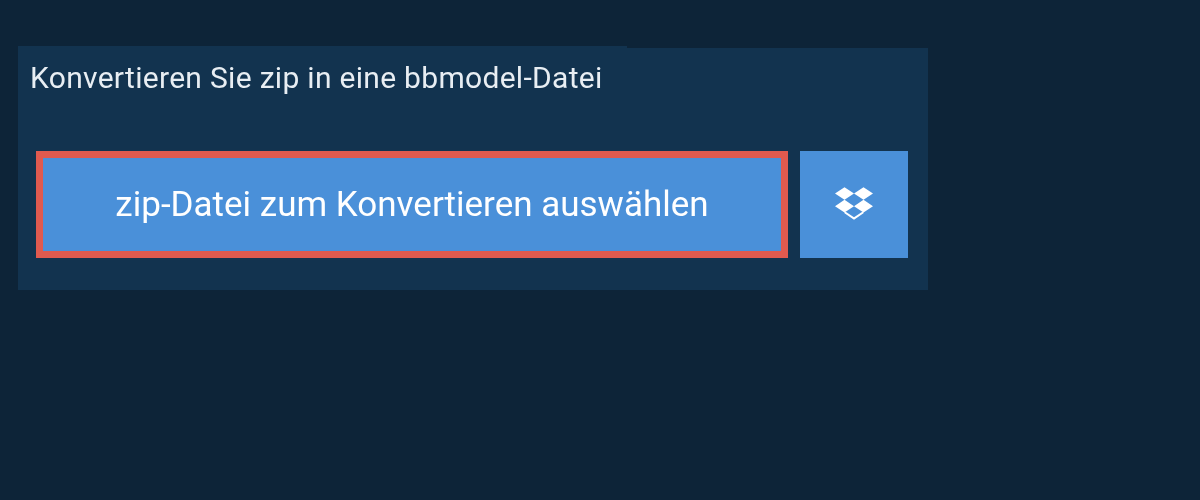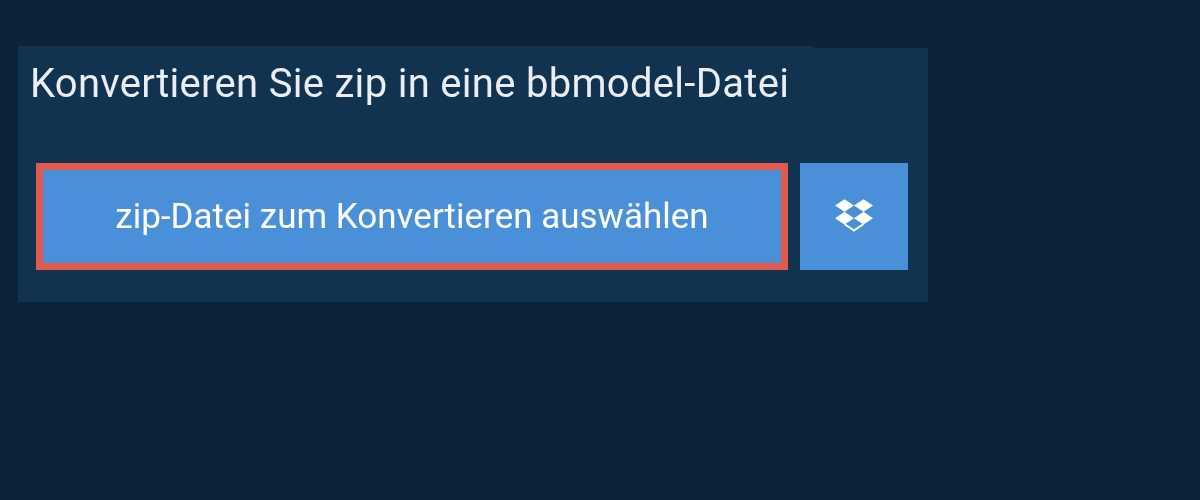--- a/index.html
+++ b/index.html
@@ -22,21 +22,21 @@
     }
     .heading-wrap {
       background-color: #12334f;
       padding: 14px 24px 14px 12px;
       display: inline-block;
       position: relative;
       top: -2px;
     }
     .heading {
       color: #e8eef3;
-      font-size: 40px;
+      font-size: 30px;
       font-weight: 400;
       letter-spacing: 0.3px;
     }
     .button-row {
       display: flex;
       gap: 12px;
       margin: 40px 0 0 18px;
     }
     .select-button {
       background-color: #4a90d9;

